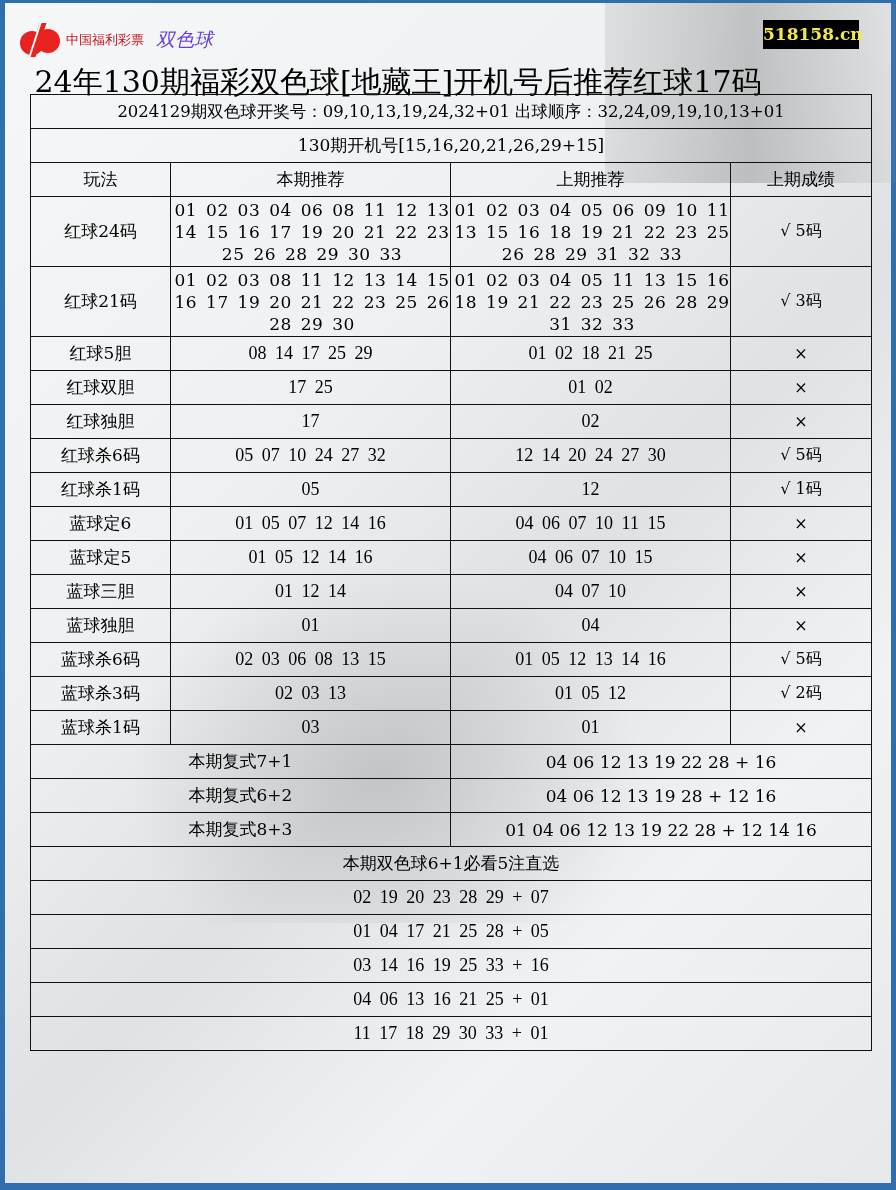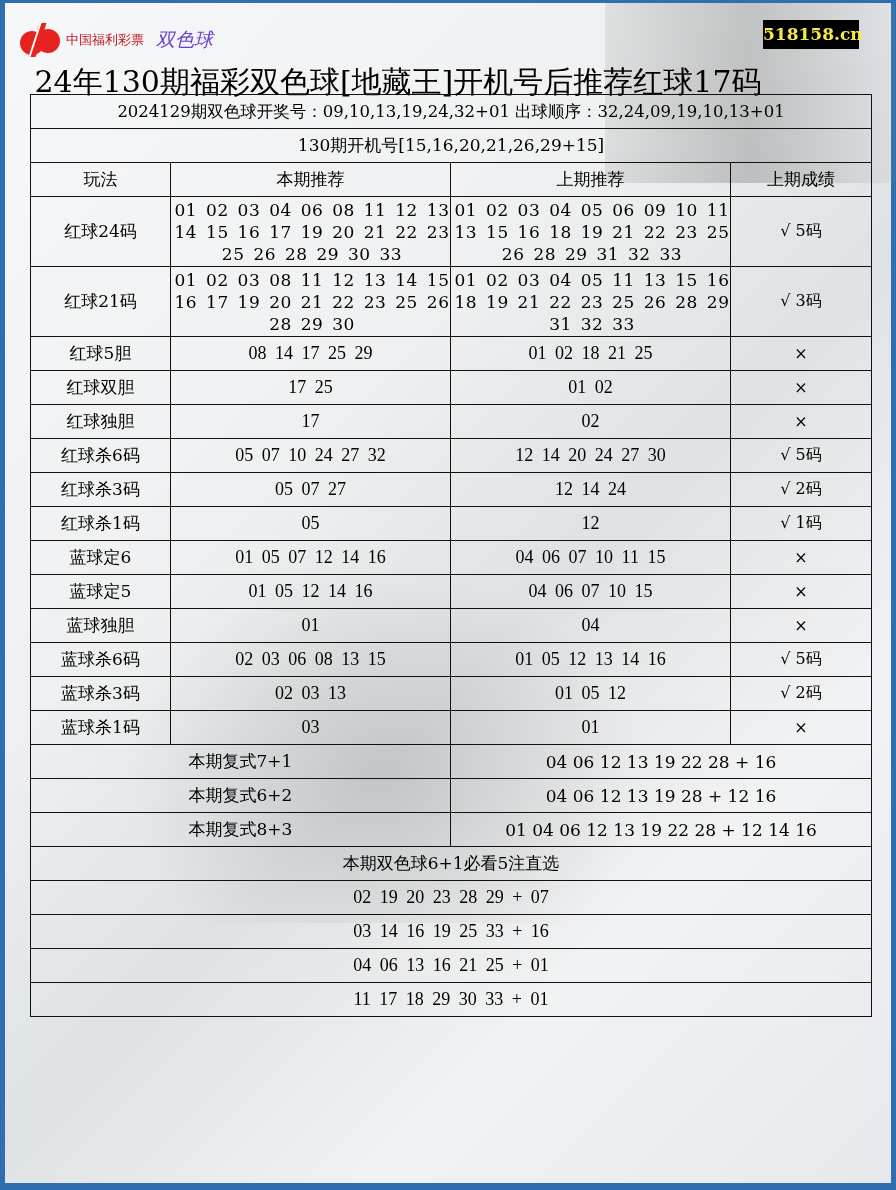--- a/index.html
+++ b/index.html
@@ -113,44 +113,44 @@
     <td class="compact">02</td>
     <td class="res">×</td>
   </tr>
   <tr class="row35">
     <td class="lbl">红球杀6码</td>
     <td class="compact">05 07 10 24 27 32</td>
     <td class="compact">12 14 20 24 27 30</td>
     <td class="res">√ 5码</td>
   </tr>
   <tr class="row35">
-    <td class="lbl">红球杀3码</td>
-    <td class="compact">05 07 27</td>
-    <td class="compact">12 14 24</td>
-    <td class="res">√ 2码</td>
-  </tr>
-  <tr class="row35">
     <td class="lbl">红球杀1码</td>
     <td class="compact">05</td>
     <td class="compact">12</td>
     <td class="res">√ 1码</td>
   </tr>
   <tr class="row35">
     <td class="lbl">蓝球定6</td>
     <td class="compact">01 05 07 12 14 16</td>
     <td class="compact">04 06 07 10 11 15</td>
     <td class="res">×</td>
   </tr>
   <tr class="row35">
     <td class="lbl">蓝球定5</td>
     <td class="compact">01 05 12 14 16</td>
     <td class="compact">04 06 07 10 15</td>
     <td class="res">×</td>
   </tr>
   <tr class="row35">
+    <td class="lbl">蓝球三胆</td>
+    <td class="compact">01 12 14</td>
+    <td class="compact">04 07 10</td>
+    <td class="res">×</td>
+  </tr>
+  <tr class="row35">
     <td class="lbl">蓝球独胆</td>
     <td class="compact">01</td>
     <td class="compact">04</td>
     <td class="res">×</td>
   </tr>
   <tr class="row35">
     <td class="lbl">蓝球杀6码</td>
     <td class="compact">02 03 06 08 13 15</td>
     <td class="compact">01 05 12 13 14 16</td>
     <td class="res">√ 5码</td>
@@ -181,20 +181,23 @@
     <td colspan="2">01 04 06 12 13 19 22 28 + 12 14 16</td>
   </tr>
 
   <tr class="row35">
         <td colspan="4">本期双色球6+1必看5注直选</td>
       </tr>
   <tr class="row35">
         <td colspan="4" class="compact">02 19 20 23 28 29 + 07</td>
       </tr>
   <tr class="row35">
+        <td colspan="4" class="compact">01 04 17 21 25 28 + 05</td>
+      </tr>
+  <tr class="row35">
         <td colspan="4" class="compact">03 14 16 19 25 33 + 16</td>
       </tr>
   <tr class="row35">
         <td colspan="4" class="compact">04 06 13 16 21 25 + 01</td>
       </tr>
   <tr class="row35">
         <td colspan="4" class="compact">11 17 18 29 30 33 + 01</td>
       </tr>
 </tbody>
   </table>

